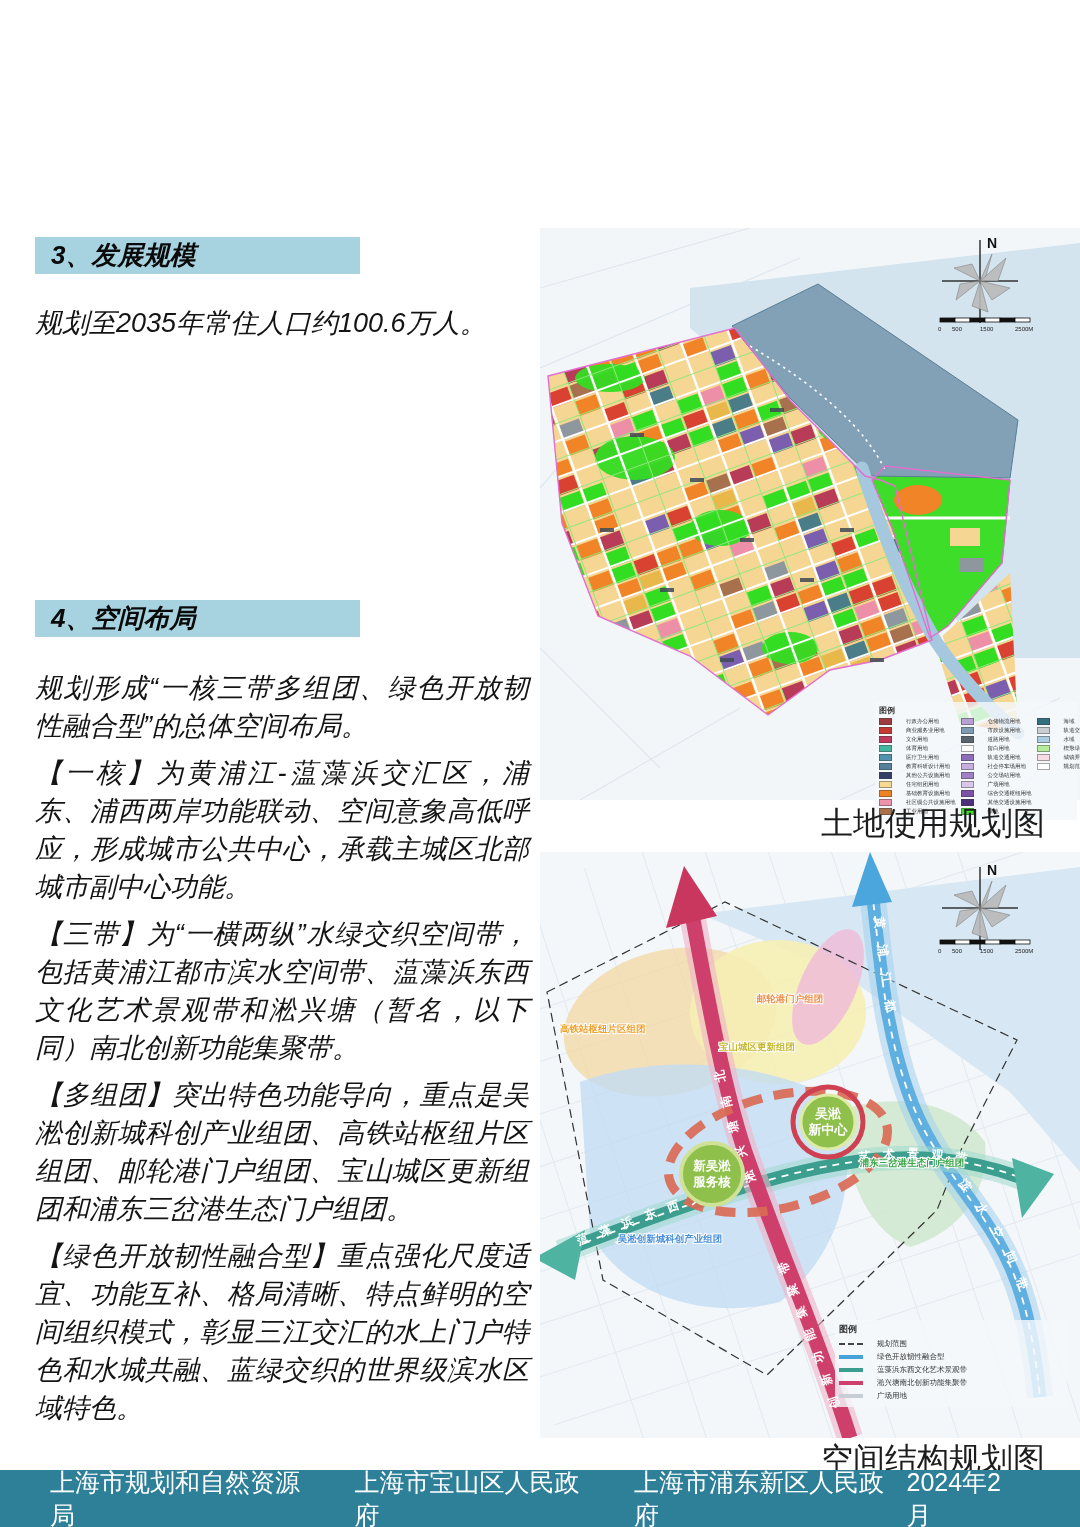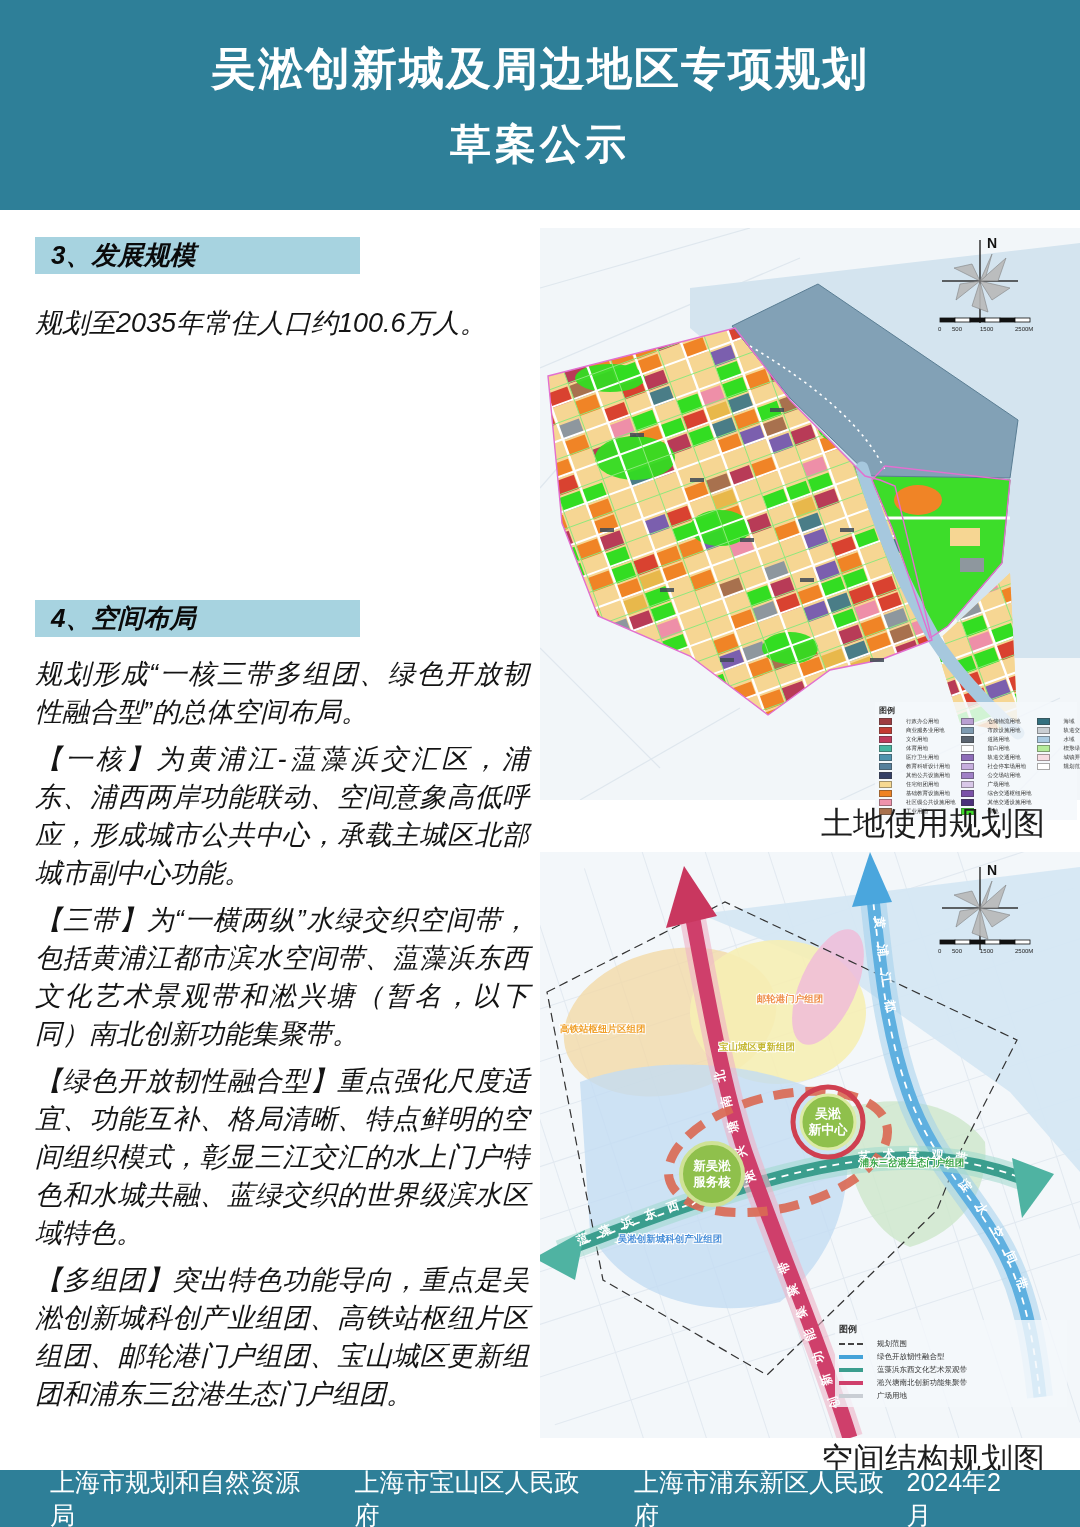--- a/index.html
+++ b/index.html
@@ -12,21 +12,21 @@
   .hdr .t2{font-size:41px;font-weight:bold;letter-spacing:4px;}
   .ftr{top:1470px;height:57px;display:flex;align-items:center;justify-content:space-between;
        padding:0 55px 0 50px;box-sizing:border-box;font-size:25px;}
   .ftr .orgs{display:flex;gap:32px;}
   
   .leftcol{position:absolute;left:35px;top:237px;width:494px;font-style:italic;}
   .secbar{width:325px;height:37px;background:#a7d3e0;display:flex;align-items:center;
           padding-left:16px;box-sizing:border-box;font-size:26px;font-weight:bold;color:#0a0a0a;}
   .para{font-size:27px;line-height:38px;text-align:justify;margin:0 0 9px 0;}
   #pop{margin-top:30px;}
-  #s4bar{margin-top:258px;margin-bottom:18px;}
+  #s4bar{margin-top:258px;margin-bottom:32px;}
   
   .mapbox{position:absolute;background:transparent;}
   #map1box{left:540px;top:228px;width:540px;height:572px;}
   #map2box{left:540px;top:852px;width:540px;height:586px;}
   .caption{position:absolute;right:35px;width:505px;text-align:right;font-size:32px;color:#1c1c1c;}
   #cap1{top:802px;}
   #cap2{top:1438px;}
   
   .lg-box{position:absolute;background:rgba(244,248,251,.82);padding:3px 4px;box-sizing:border-box;}
   #m1legend{left:335px;top:474px;width:202px;}
@@ -43,34 +43,30 @@
   #m2legend .lg-sw{width:24px;height:4px;}
   #m2legend .lg-sw.dash{height:0;border-top:2px dashed #444;background:none!important;}
   #m2legend .lg-lb{font-size:7.5px;color:#333;white-space:nowrap;}
   svg text{font-family:"Liberation Sans","DejaVu Sans",sans-serif;}
 </style>
 </head>
 <body>
 
 <div class="page">
 
-  <div class="banner hdr">
-    <div class="t1">吴淞创新城及周边地区专项规划</div>
-    <div class="t2">草案公示</div>
-  </div>
 
   <div class="leftcol">
     <div class="secbar" id="s3bar">3、发展规模</div>
     <p class="para" id="pop">规划至2035年常住人口约100.6万人。</p>
     <div class="secbar" id="s4bar">4、空间布局</div>
     <p class="para">规划形成“一核三带多组团、绿色开放韧性融合型”的总体空间布局。</p>
     <p class="para">【一核】为黄浦江-蕰藻浜交汇区，浦东、浦西两岸功能联动、空间意象高低呼应，形成城市公共中心，承载主城区北部城市副中心功能。</p>
     <p class="para">【三带】为“一横两纵”水绿交织空间带，包括黄浦江都市滨水空间带、蕰藻浜东西文化艺术景观带和淞兴塘（暂名，以下同）南北创新功能集聚带。</p>
+    <p class="para">【多组团】突出特色功能导向，重点是吴淞创新城科创产业组团、高铁站枢纽片区组团、邮轮港门户组团、宝山城区更新组团和浦东三岔港生态门户组团。</p>
     <p class="para">【绿色开放韧性融合型】重点强化尺度适宜、功能互补、格局清晰、特点鲜明的空间组织模式，彰显三江交汇的水上门户特色和水城共融、蓝绿交织的世界级滨水区域特色。</p>
-    <p class="para">【多组团】突出特色功能导向，重点是吴淞创新城科创产业组团、高铁站枢纽片区组团、邮轮港门户组团、宝山城区更新组团和浦东三岔港生态门户组团。</p>
   </div>
 
   <div class="mapbox" id="map1box">
     <svg width="540" height="572" viewBox="0 0 540 572">
       <defs>
         <clipPath id="landClip">
           <polygon points="8,148 195,100 250,172 325,248 340,252 355,258 392,412 340,432 290,442 228,487 150,428 58,388 22,295"></polygon>
           <polygon points="395,415 470,345 478,505 420,495"></polygon>
         </clipPath>
       </defs>

